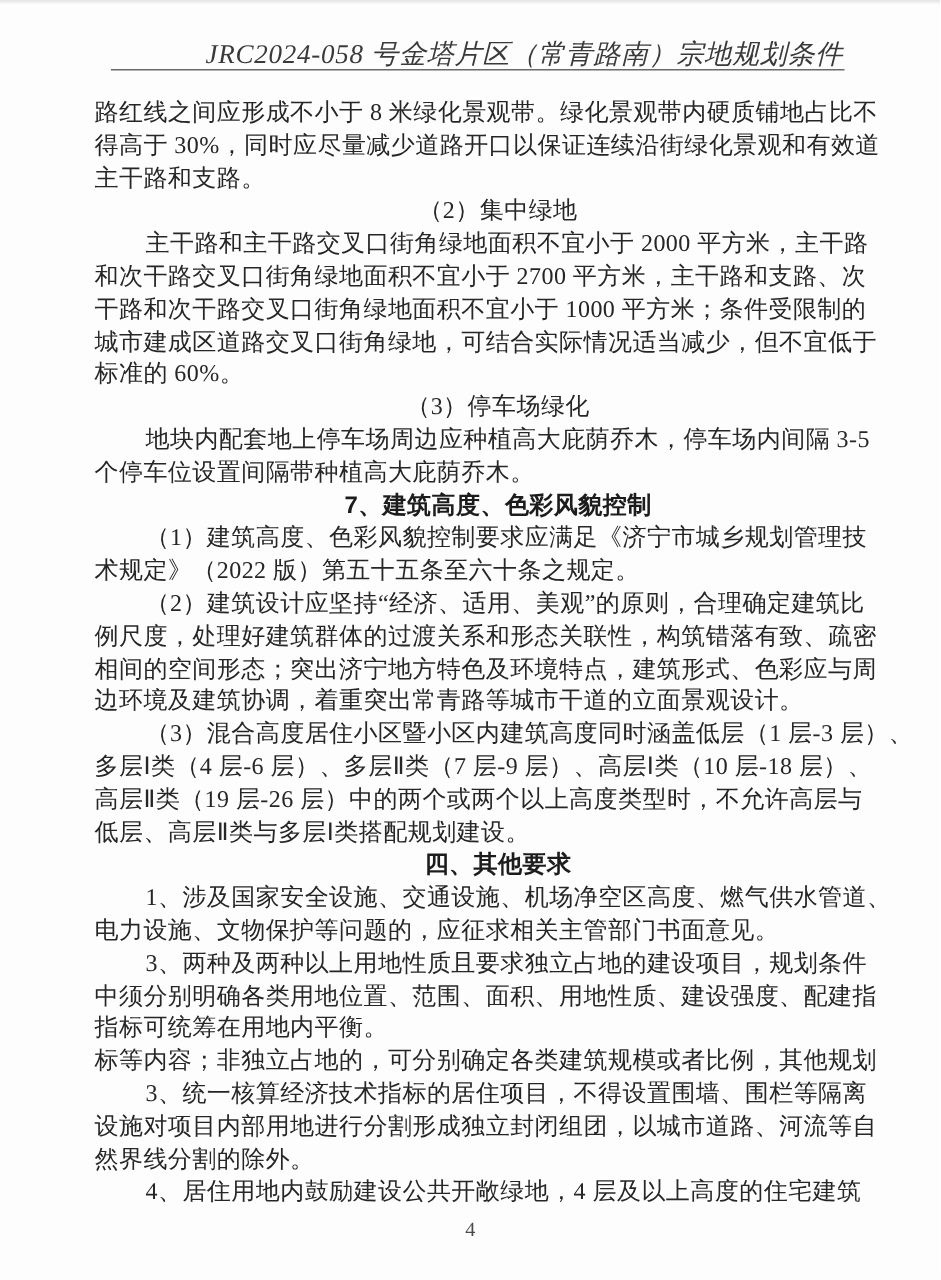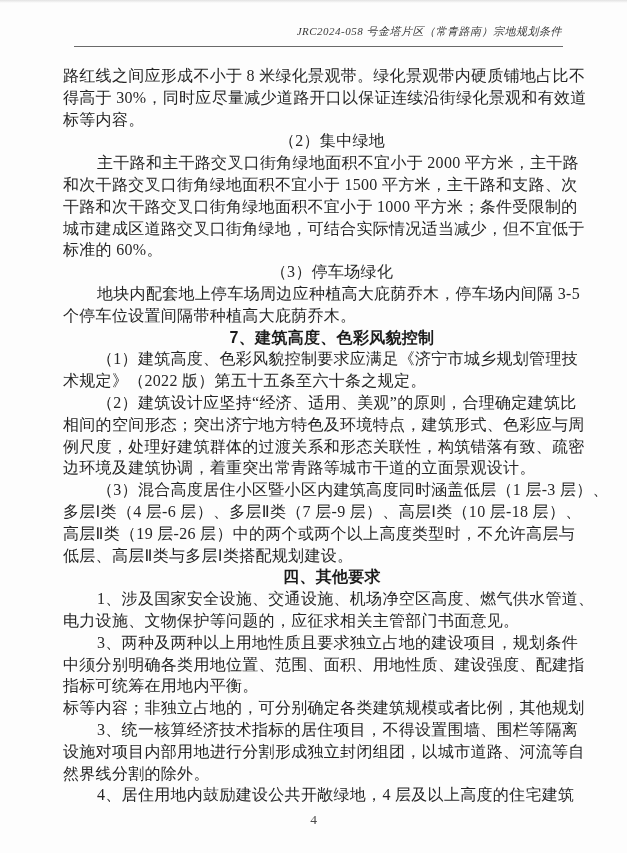--- a/index.html
+++ b/index.html
@@ -20,21 +20,21 @@
     top: 0; left: 0; right: 0;
     height: 3px;
     background: linear-gradient(#e2e2e2, rgba(255,255,255,0));
   }
   .page-header-title {
     position: absolute;
     top: 24px;
     left: 74px;
     width: 488px;
     text-align: right;
-    font-size: 11px;
+    font-size: 18px;
     font-style: italic;
     letter-spacing: 0.5px;
     color: var(--header-color, #3a3a3a);
     white-space: nowrap;
   }
   .page-header-rule {
     position: absolute;
     top: 46px;
     left: 74px;
     width: 489px;
@@ -80,36 +80,36 @@
 <div class="page">
   <div class="scan-edge-top"></div>
 
   <div class="page-header-title">JRC2024-058 号金塔片区（常青路南）宗地规划条件</div>
 
   <div class="page-header-rule"></div>
 
   <div class="doc-body" id="body-lines">
       <div class="text-line">路红线之间应形成不小于 8 米绿化景观带。绿化景观带内硬质铺地占比不</div>
       <div class="text-line">得高于 30%，同时应尽量减少道路开口以保证连续沿街绿化景观和有效道</div>
-      <div class="text-line">标等内容。</div>
+      <div class="text-line">主干路和支路。</div>
       <div class="text-line indent">（2）集中绿地</div>
       <div class="text-line indent">主干路和主干路交叉口街角绿地面积不宜小于 2000 平方米，主干路</div>
-      <div class="text-line">和次干路交叉口街角绿地面积不宜小于 1500 平方米，主干路和支路、次</div>
+      <div class="text-line">和次干路交叉口街角绿地面积不宜小于 2700 平方米，主干路和支路、次</div>
       <div class="text-line">干路和次干路交叉口街角绿地面积不宜小于 1000 平方米；条件受限制的</div>
       <div class="text-line">城市建成区道路交叉口街角绿地，可结合实际情况适当减少，但不宜低于</div>
       <div class="text-line">标准的 60%。</div>
       <div class="text-line indent">（3）停车场绿化</div>
       <div class="text-line indent">地块内配套地上停车场周边应种植高大庇荫乔木，停车场内间隔 3-5</div>
       <div class="text-line">个停车位设置间隔带种植高大庇荫乔木。</div>
       <div class="text-line indent heading">7、建筑高度、色彩风貌控制</div>
       <div class="text-line indent">（1）建筑高度、色彩风貌控制要求应满足《济宁市城乡规划管理技</div>
       <div class="text-line">术规定》（2022 版）第五十五条至六十条之规定。</div>
       <div class="text-line indent">（2）建筑设计应坚持“经济、适用、美观”的原则，合理确定建筑比</div>
+      <div class="text-line">例尺度，处理好建筑群体的过渡关系和形态关联性，构筑错落有致、疏密</div>
       <div class="text-line">相间的空间形态；突出济宁地方特色及环境特点，建筑形式、色彩应与周</div>
-      <div class="text-line">例尺度，处理好建筑群体的过渡关系和形态关联性，构筑错落有致、疏密</div>
       <div class="text-line">边环境及建筑协调，着重突出常青路等城市干道的立面景观设计。</div>
       <div class="text-line indent">（3）混合高度居住小区暨小区内建筑高度同时涵盖低层（1 层-3 层）、</div>
       <div class="text-line">多层Ⅰ类（4 层-6 层）、多层Ⅱ类（7 层-9 层）、高层Ⅰ类（10 层-18 层）、</div>
       <div class="text-line">高层Ⅱ类（19 层-26 层）中的两个或两个以上高度类型时，不允许高层与</div>
       <div class="text-line">低层、高层Ⅱ类与多层Ⅰ类搭配规划建设。</div>
       <div class="text-line indent heading">四、其他要求</div>
       <div class="text-line indent">1、涉及国家安全设施、交通设施、机场净空区高度、燃气供水管道、</div>
       <div class="text-line">电力设施、文物保护等问题的，应征求相关主管部门书面意见。</div>
       <div class="text-line indent">3、两种及两种以上用地性质且要求独立占地的建设项目，规划条件</div>
       <div class="text-line">中须分别明确各类用地位置、范围、面积、用地性质、建设强度、配建指</div>

